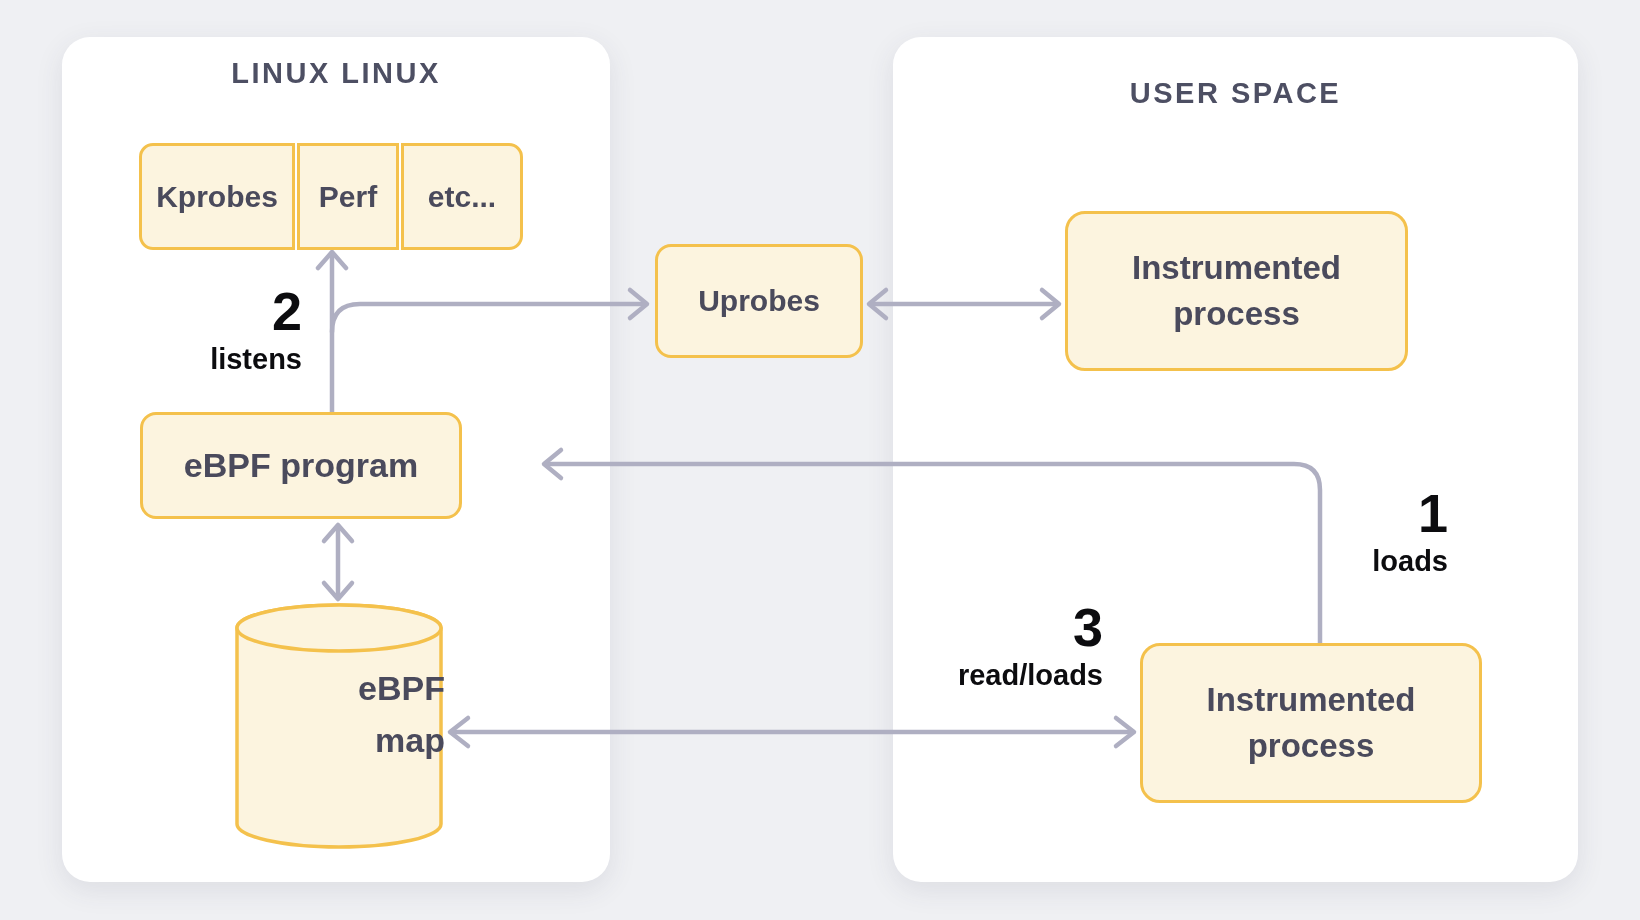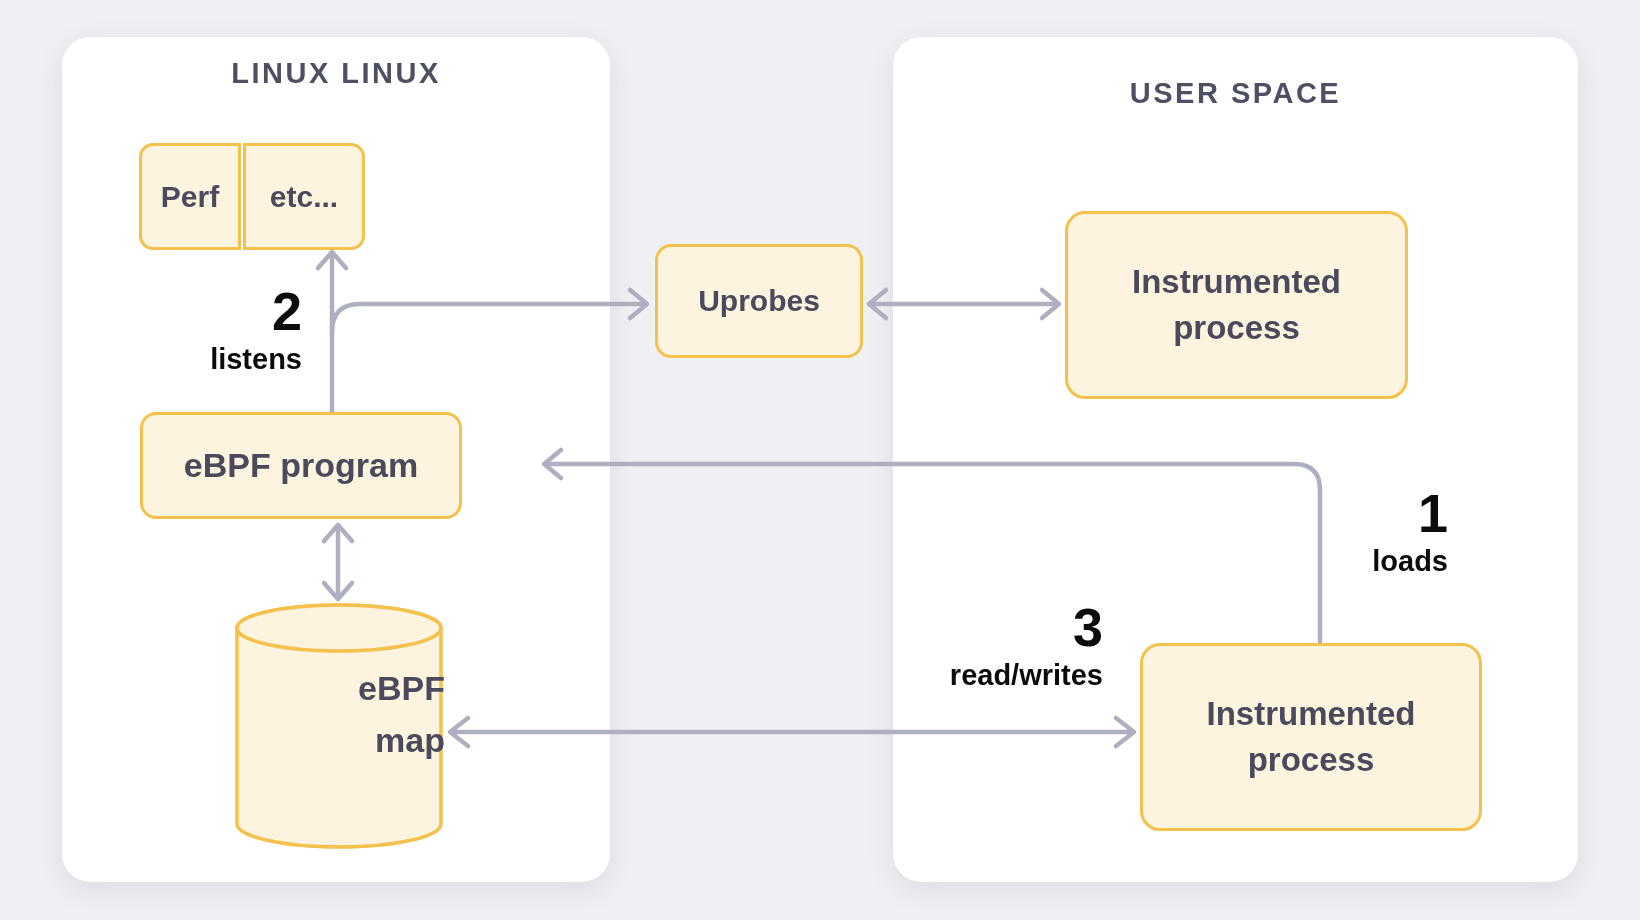--- a/index.html
+++ b/index.html
@@ -39,21 +39,21 @@
   .probe-cell{
     position:static;height:107px;border-radius:0;
   }
   .probe-cell:first-child{border-radius:14px 0 0 14px;}
   .probe-cell:last-child{border-radius:0 14px 14px 0;}
   .probe-cell + .probe-cell{margin-left:2px;align-items:center;}
   .probe-cell{font-size:30px;}
 
   .node-program{left:140px;top:412px;width:322px;height:107px;font-size:34px;}
   .node-uprobes{left:655px;top:244px;width:208px;height:114px;font-size:30px;}
-  .node-instr{width:343px;height:188px;font-size:33px;line-height:46px;
+  .node-instr{width:343px;height:160px;font-size:33px;line-height:46px;
     border-radius:20px;padding:0 20px;}
   .node-instr-top{left:1065px;top:211px;}
   .node-instr-bottom{left:1140px;top:643px;width:342px;}
 
   .cyl-wrap{position:absolute;left:233px;top:580px;width:212px;height:270px;z-index:2;}
   .cyl-wrap svg{display:block;}
   .cyl-label{
     position:absolute;left:233px;top:662px;width:212px;z-index:3;
     text-align:right;color:#4a4a5c;font-weight:600;font-size:34px;line-height:52px;
   }
@@ -105,20 +105,23 @@
   </g>
 
   <g>
     <path d="M 452 732 L 1132 732"></path>
     <path d="M 468 718 L 450 732 L 468 746"></path>
     <path d="M 1116 718 L 1134 732 L 1116 746"></path>
   </g>
 </svg>
 
 <div class="probe-row">
+  <div class="node probe-cell" style="width:156px">
+    <span>Kprobes</span>
+  </div>
   <div class="node probe-cell" style="width:102px">
     <span>Perf</span>
   </div>
   <div class="node probe-cell" style="width:122px">
     <span>etc...</span>
   </div>
 </div>
 
 <div class="node node-program">
   <span>eBPF program</span>
@@ -149,14 +152,14 @@
 <div class="step step-2">
   <div class="num">2</div>
   <div class="lbl">listens</div>
 </div>
 <div class="step step-1">
   <div class="num">1</div>
   <div class="lbl">loads</div>
 </div>
 <div class="step step-3">
   <div class="num">3</div>
-  <div class="lbl">read/writes</div>
+  <div class="lbl">read/loads</div>
 </div>
 
 </body></html>

